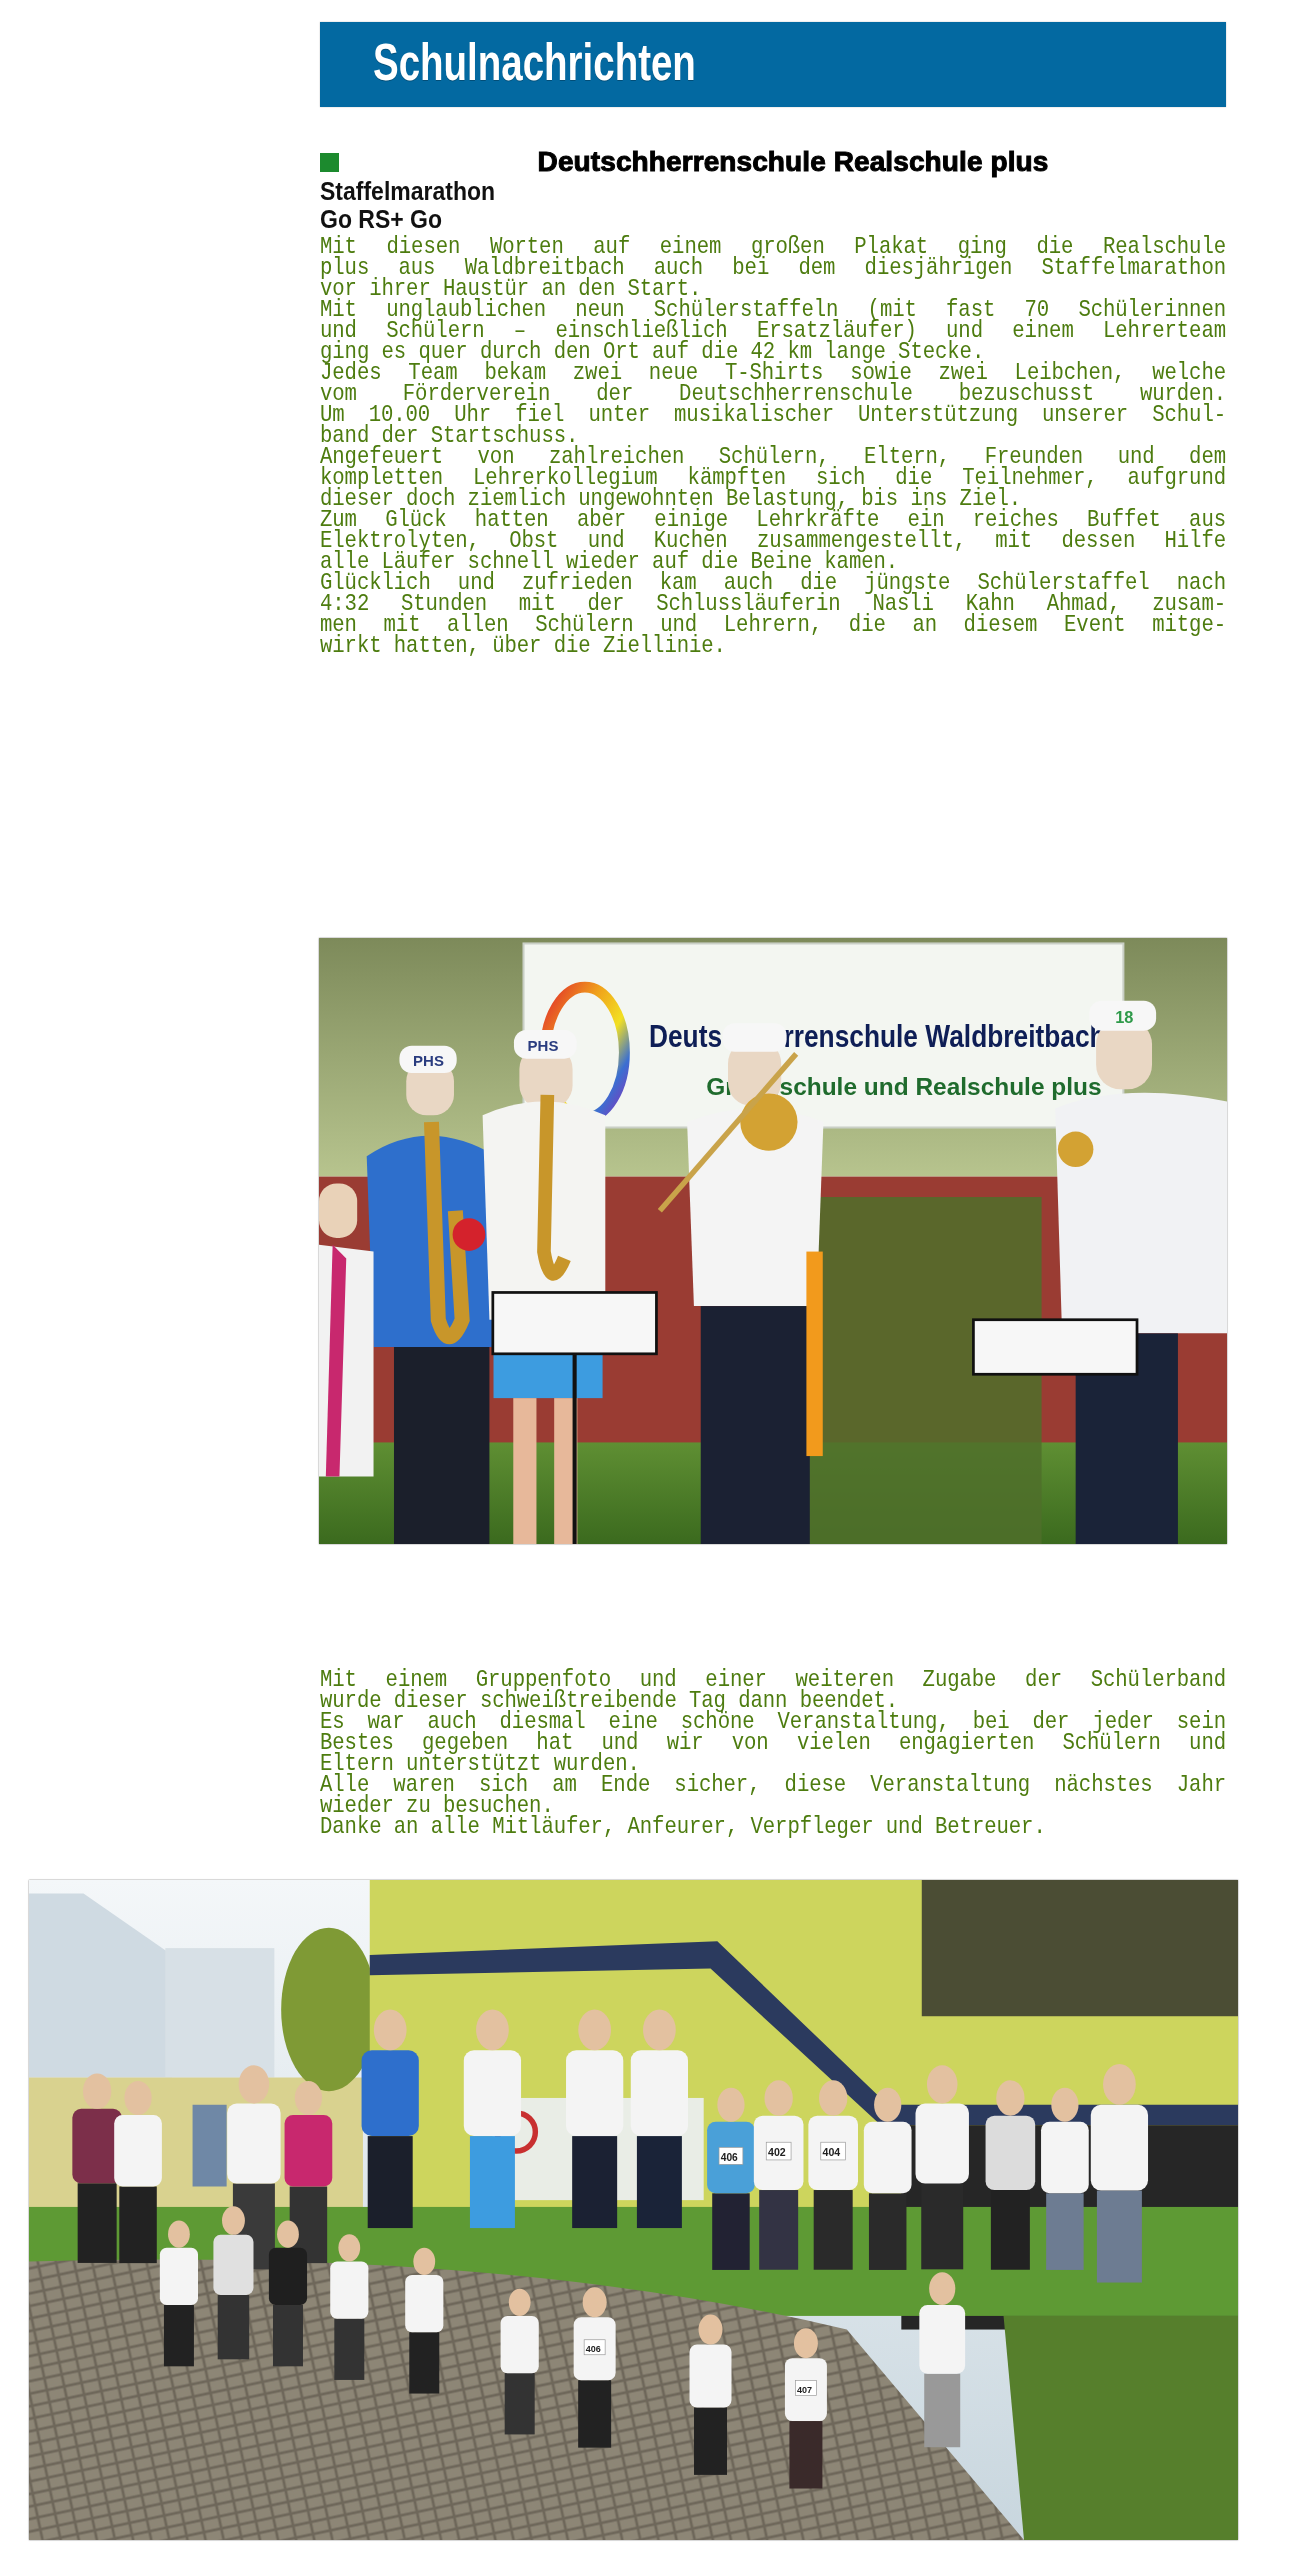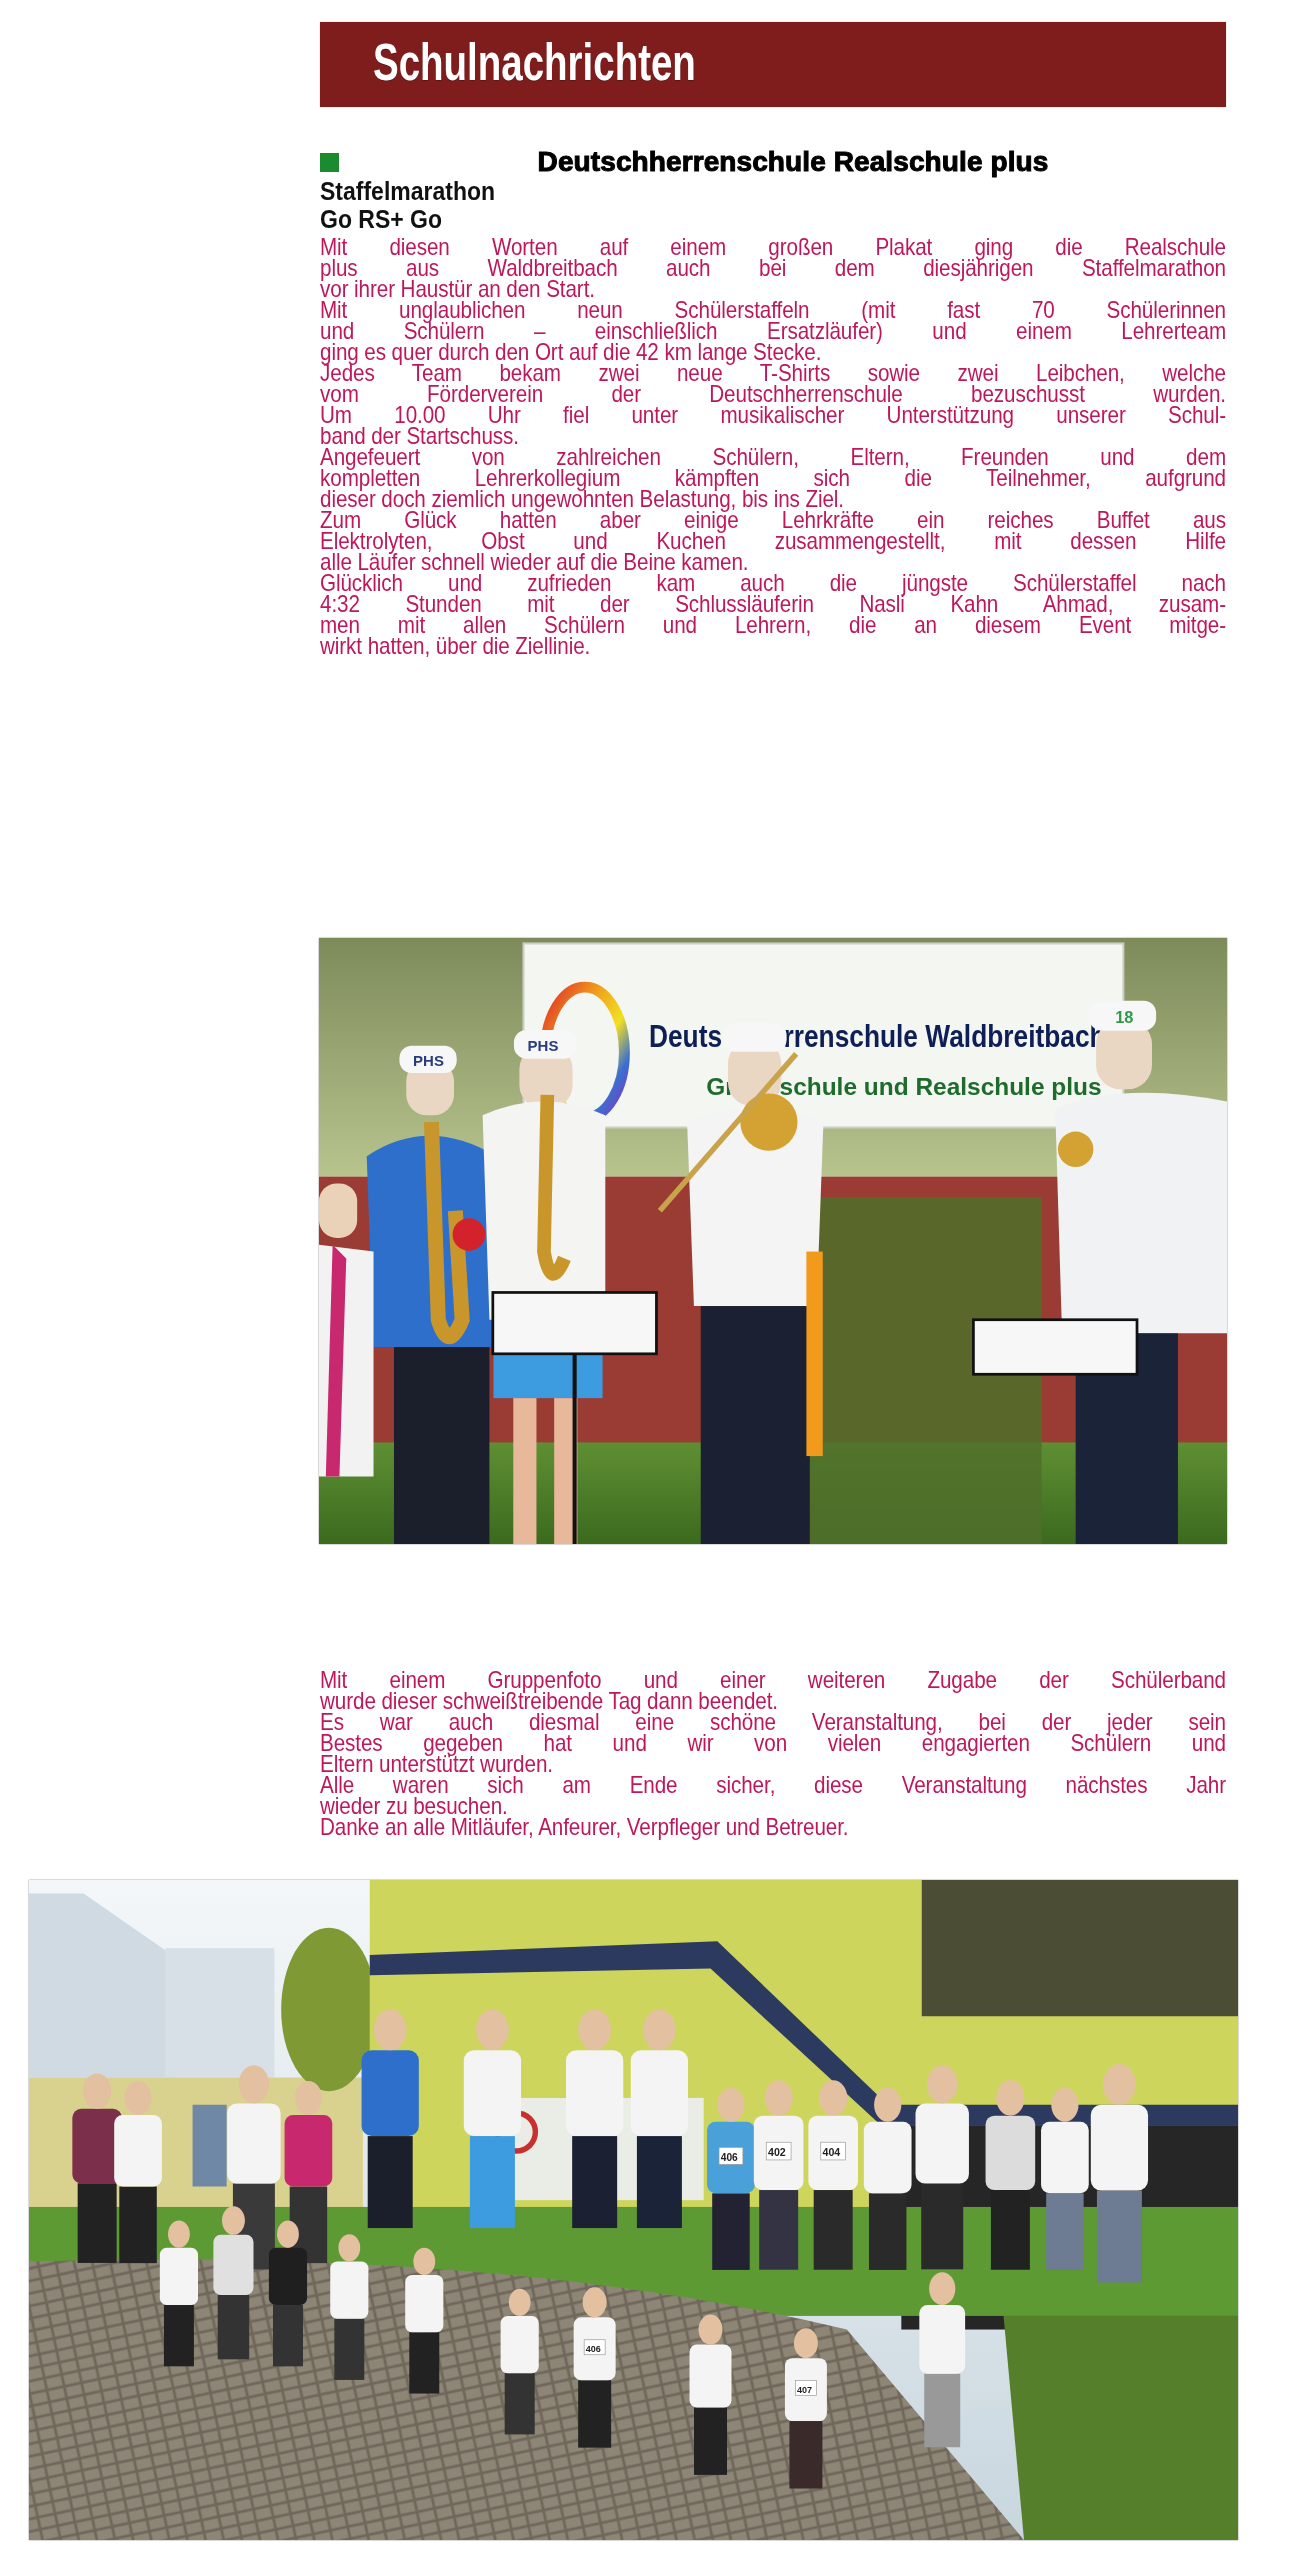--- a/index.html
+++ b/index.html
@@ -4,21 +4,21 @@
 <style>
   html, body { margin: 0; padding: 0; }
   body {
     width: 1302px; height: 2576px; position: relative; overflow: hidden;
     background: #ffffff;
     font-family: "Liberation Sans", sans-serif;
     color: #111;
   }
   .header-bar {
     position: absolute; left: 320px; top: 22px; width: 906px; height: 85px;
-    background: #7f1d1d;
+    background: #0369a1;
     box-shadow: 0 0 1.4px rgba(0,0,0,0.25);
   }
   .header-title {
     position: absolute; left: 53px; top: 9.5px;
     font-family: "Liberation Sans", sans-serif; font-weight: 700;
     font-size: 52px; line-height: 61px; color: #fff;
     transform: scaleX(0.74); transform-origin: left center;
     letter-spacing: 0px;
     text-shadow: 0 0.7px 0.7px rgba(0,0,0,0.25);
   }
@@ -36,22 +36,22 @@
     -webkit-text-stroke: 1px #000;
     letter-spacing: 0.1px;
     text-align: center;
   }
   .subhead {
     font-family: "Liberation Sans Narrow", "Liberation Sans", sans-serif;
     font-weight: 700; font-size: 25px; line-height: 28px; color: #111;
     transform: scaleX(0.92); transform-origin: left center; white-space: nowrap;
   }
   .body-text {
-    font-family: Liberation Sans, sans-serif; font-size: 24px; line-height: 21px;
-    color: #be185d; margin: 2.7px 0 0 0;
+    font-family: Liberation Mono, monospace; font-size: 24px; line-height: 21px;
+    color: #4d7c0f; margin: 2.7px 0 0 0;
   }
   .para {
     text-align: justify; text-align-last: left;
     transform: scaleX(0.86); transform-origin: left top;
     width: calc(906px / 0.86);
     letter-spacing: -0.1px;
     margin: 0;
   }
   .para .ln { display: block; text-align: justify; text-align-last: justify; white-space: nowrap; }
   .para .ln.last { text-align-last: left; }

